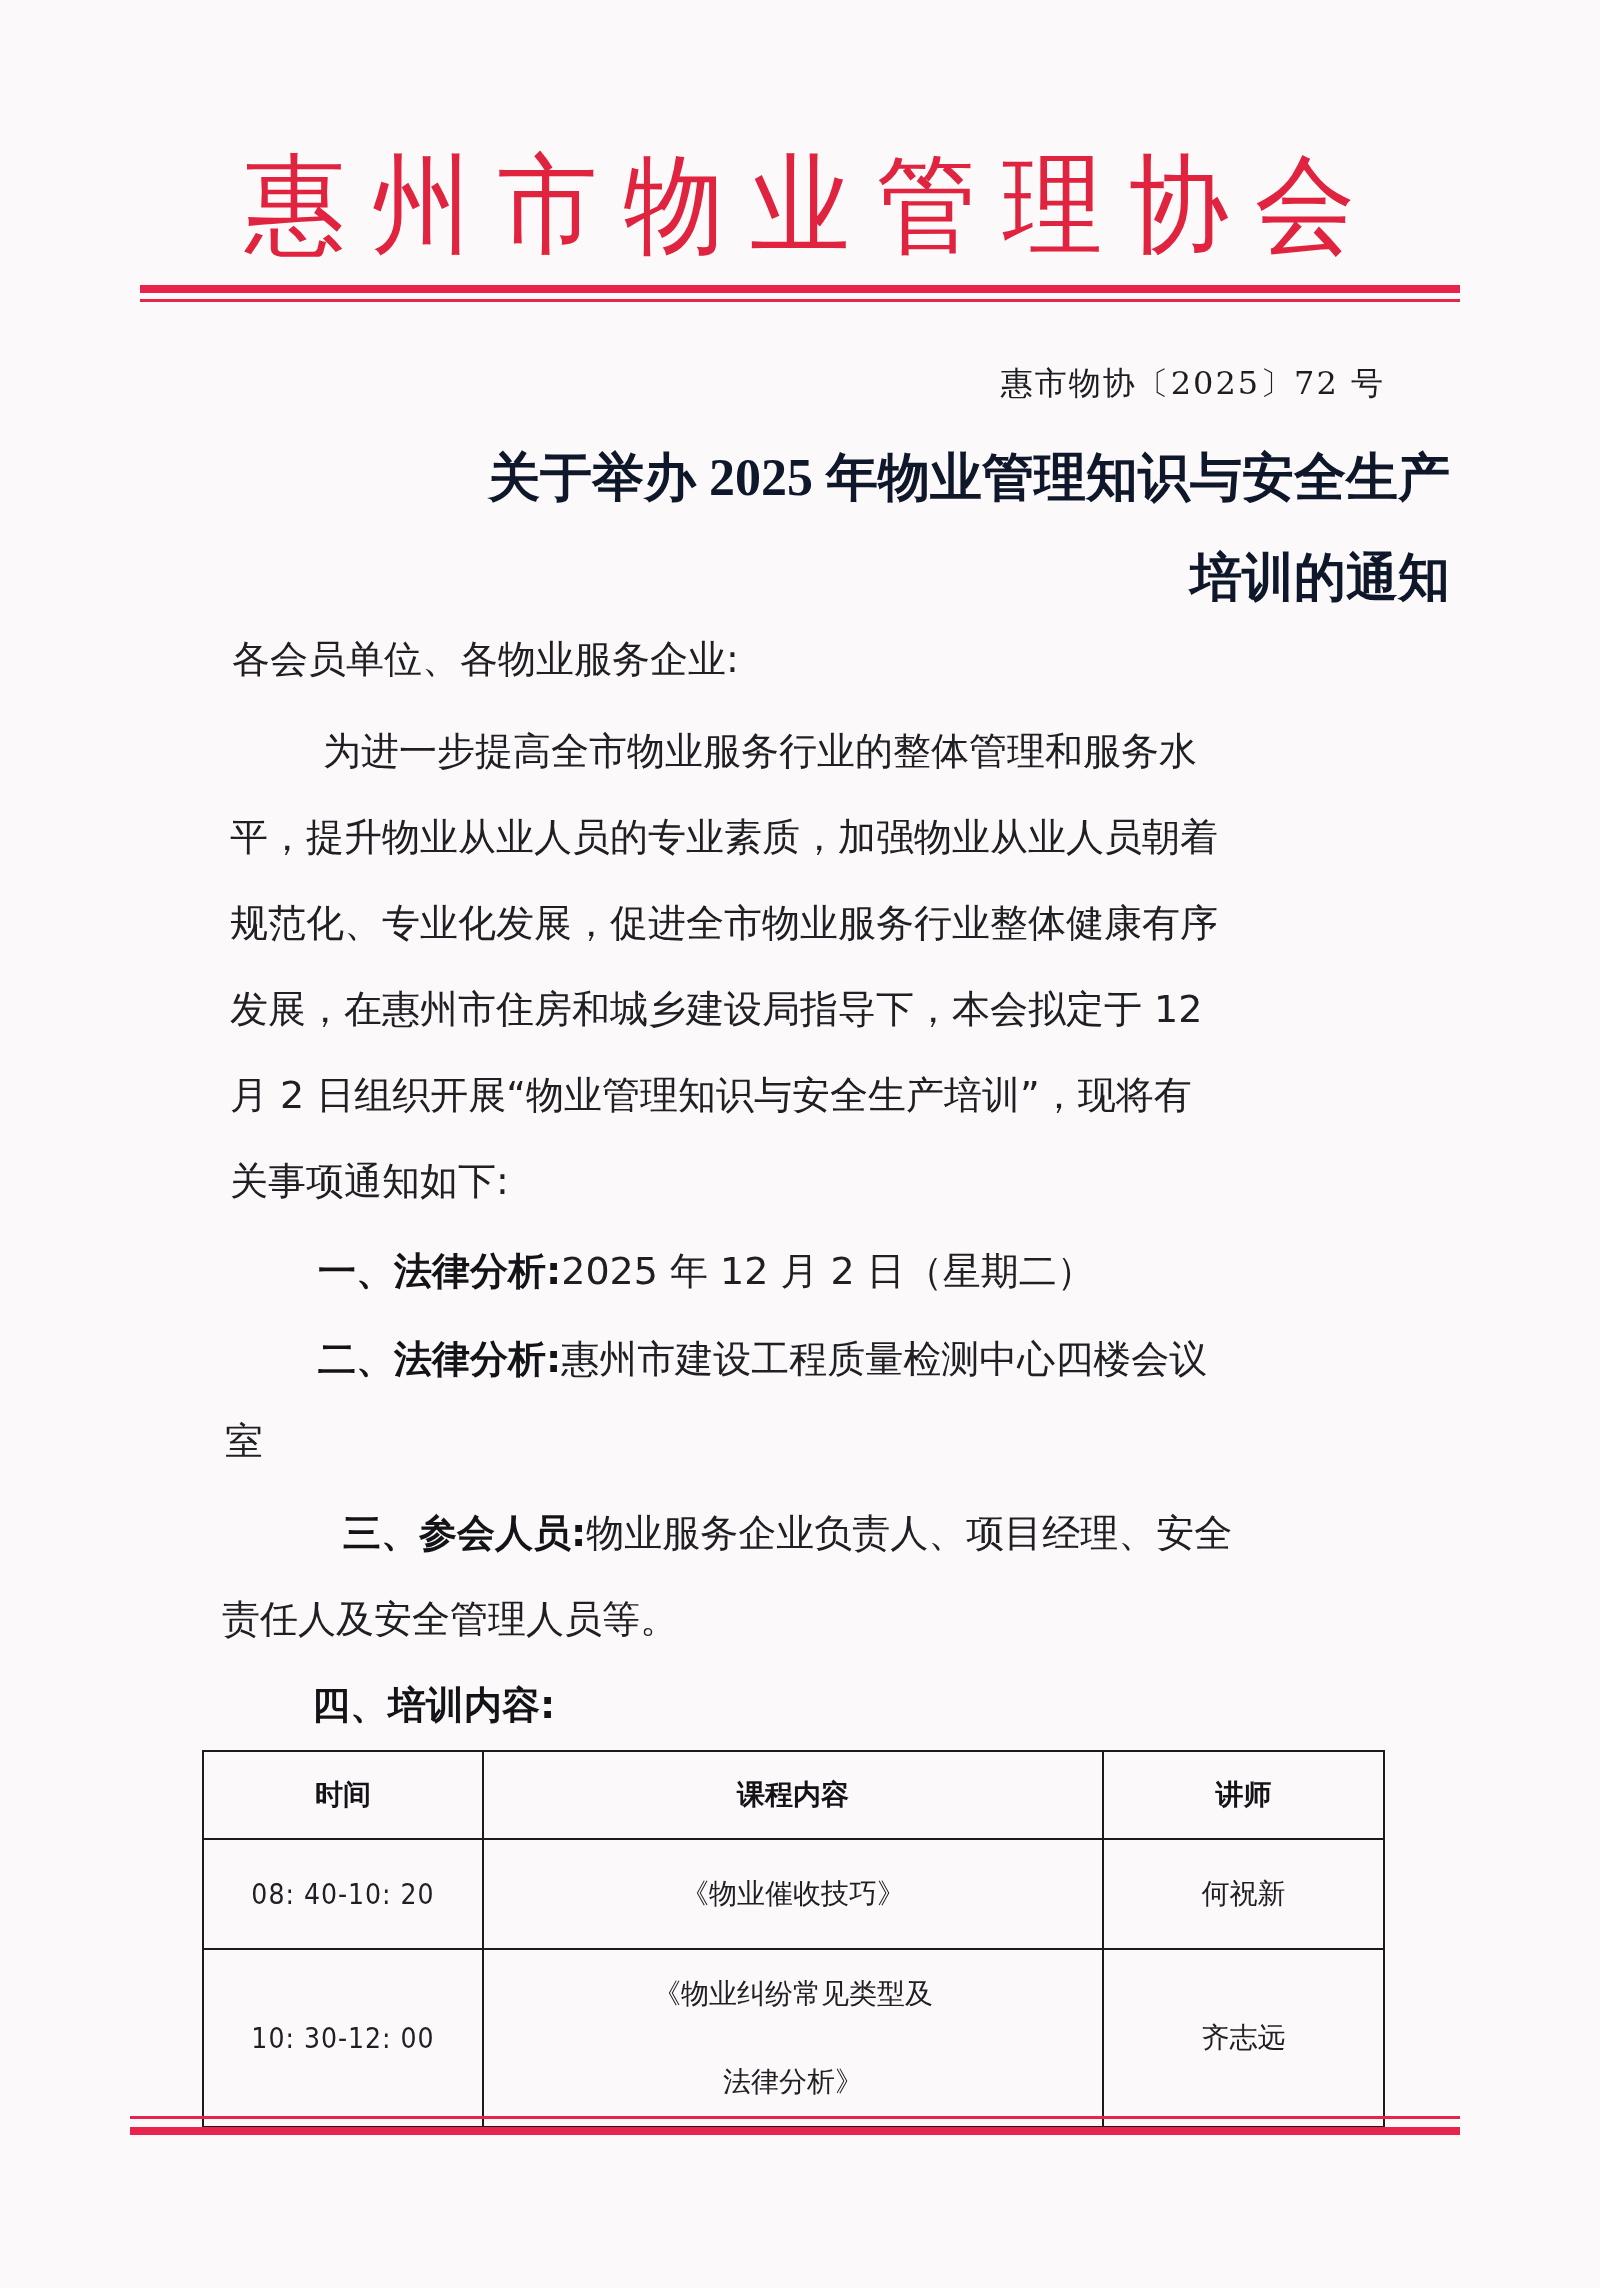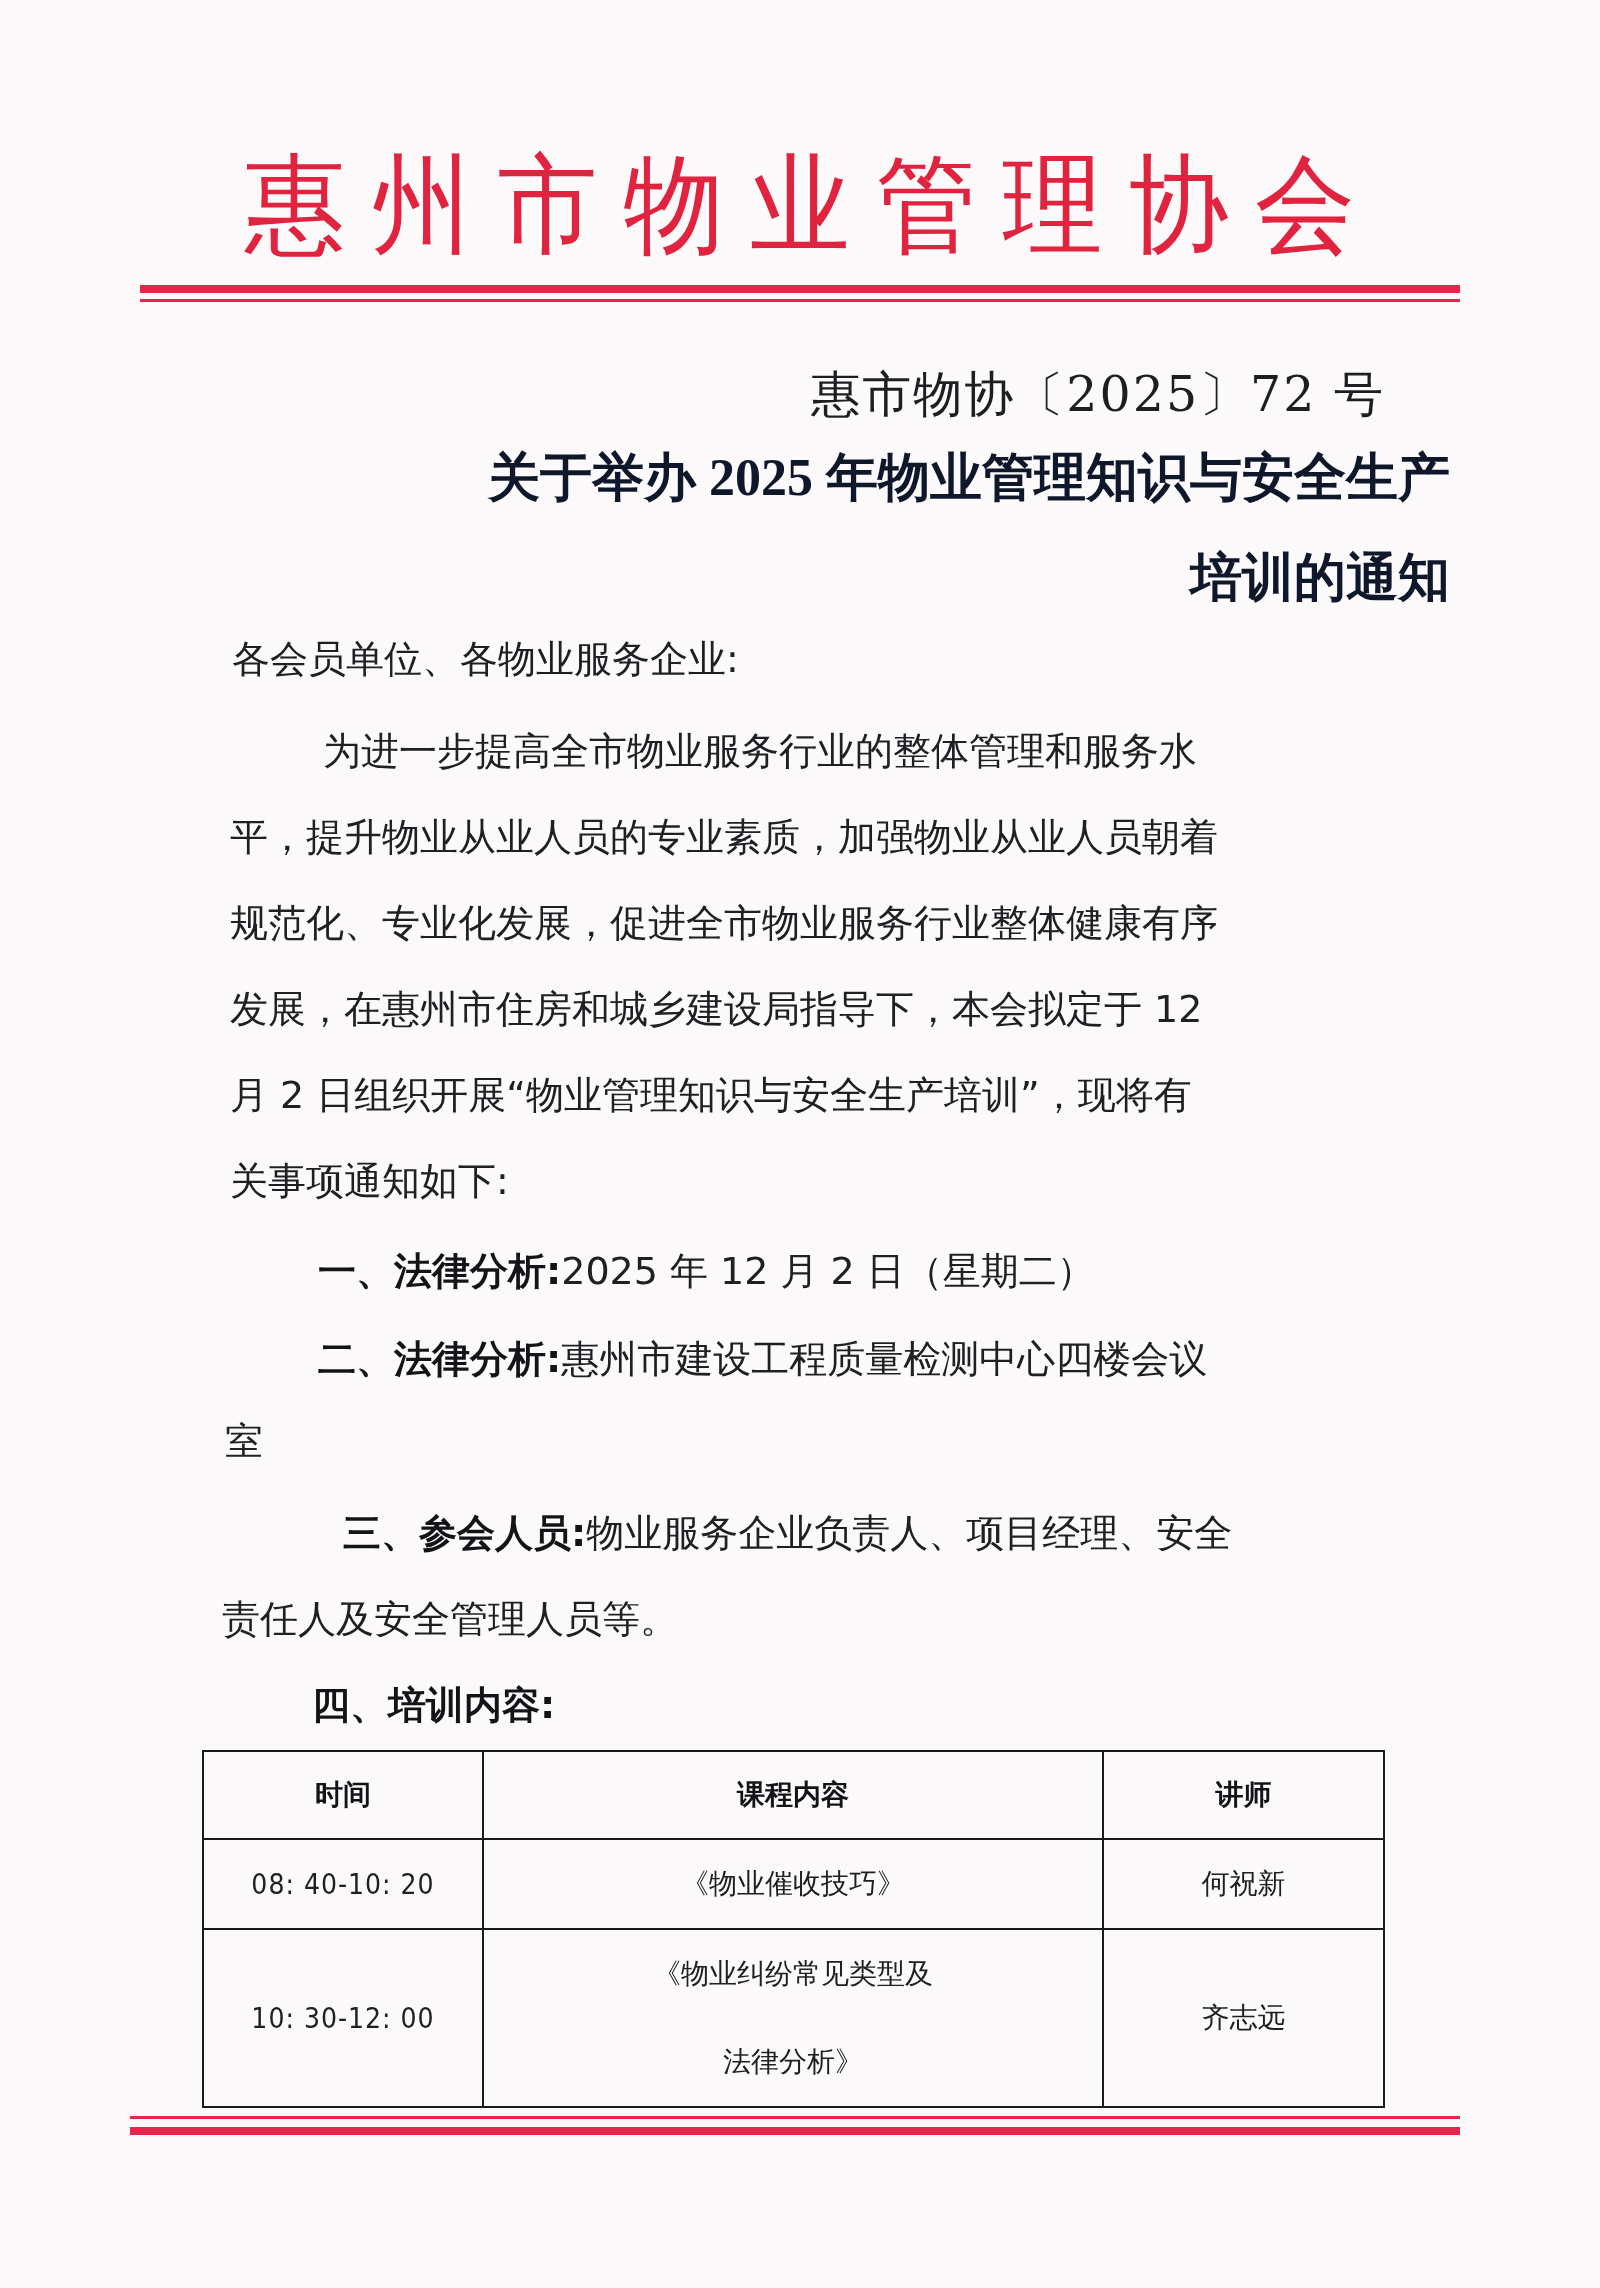--- a/index.html
+++ b/index.html
@@ -15,21 +15,21 @@
     display: flex; justify-content: space-between; align-items: center;
     padding: 0 105px; box-sizing: border-box;
   }
   .masthead span {
     font-family: "DejaVu Sans", "Liberation Sans", sans-serif;
     font-size: 100px; line-height: 1; color: #e0233f; font-weight: normal;
     transform: scaleY(1.08);
   }
   .rule { left: 140px; width: 1320px; background: #e8244c; }
   .doc-no {
-    right: 215px; top: 362px; font-size: 49px; letter-spacing: 2px;
+    right: 215px; top: 362px; font-size: 32px; letter-spacing: 2px;
     font-family: "DejaVu Serif", "Liberation Serif", serif;
   }
   .title {
     left: 150px; width: 1300px; text-align: right;
     font-size: 52px; font-weight: bold; line-height: 1;
     font-family: Liberation Serif, serif;
     color: #0f172a;
   }
   .body-line {
     font-size: 38px; line-height: 1; white-space: nowrap;
@@ -105,21 +105,21 @@
     <col style="width:280px">
     <col style="width:620px">
     <col style="width:281px">
   </colgroup>
   <tbody>
       <tr>
     <th>时间</th>
     <th>课程内容</th>
     <th>讲师</th>
   </tr>
-  <tr style="height:90px;">
+  <tr style="height:110px;">
     <td class="time">08: 40-10: 20</td>
     <td>《物业催收技巧》</td>
     <td>何祝新</td>
   </tr>
   <tr style="height:176px;">
     <td class="time">10: 30-12: 00</td>
     <td class="two-line">
       <div>《物业纠纷常见类型及</div>
       <div>法律分析》</div>
     </td>

